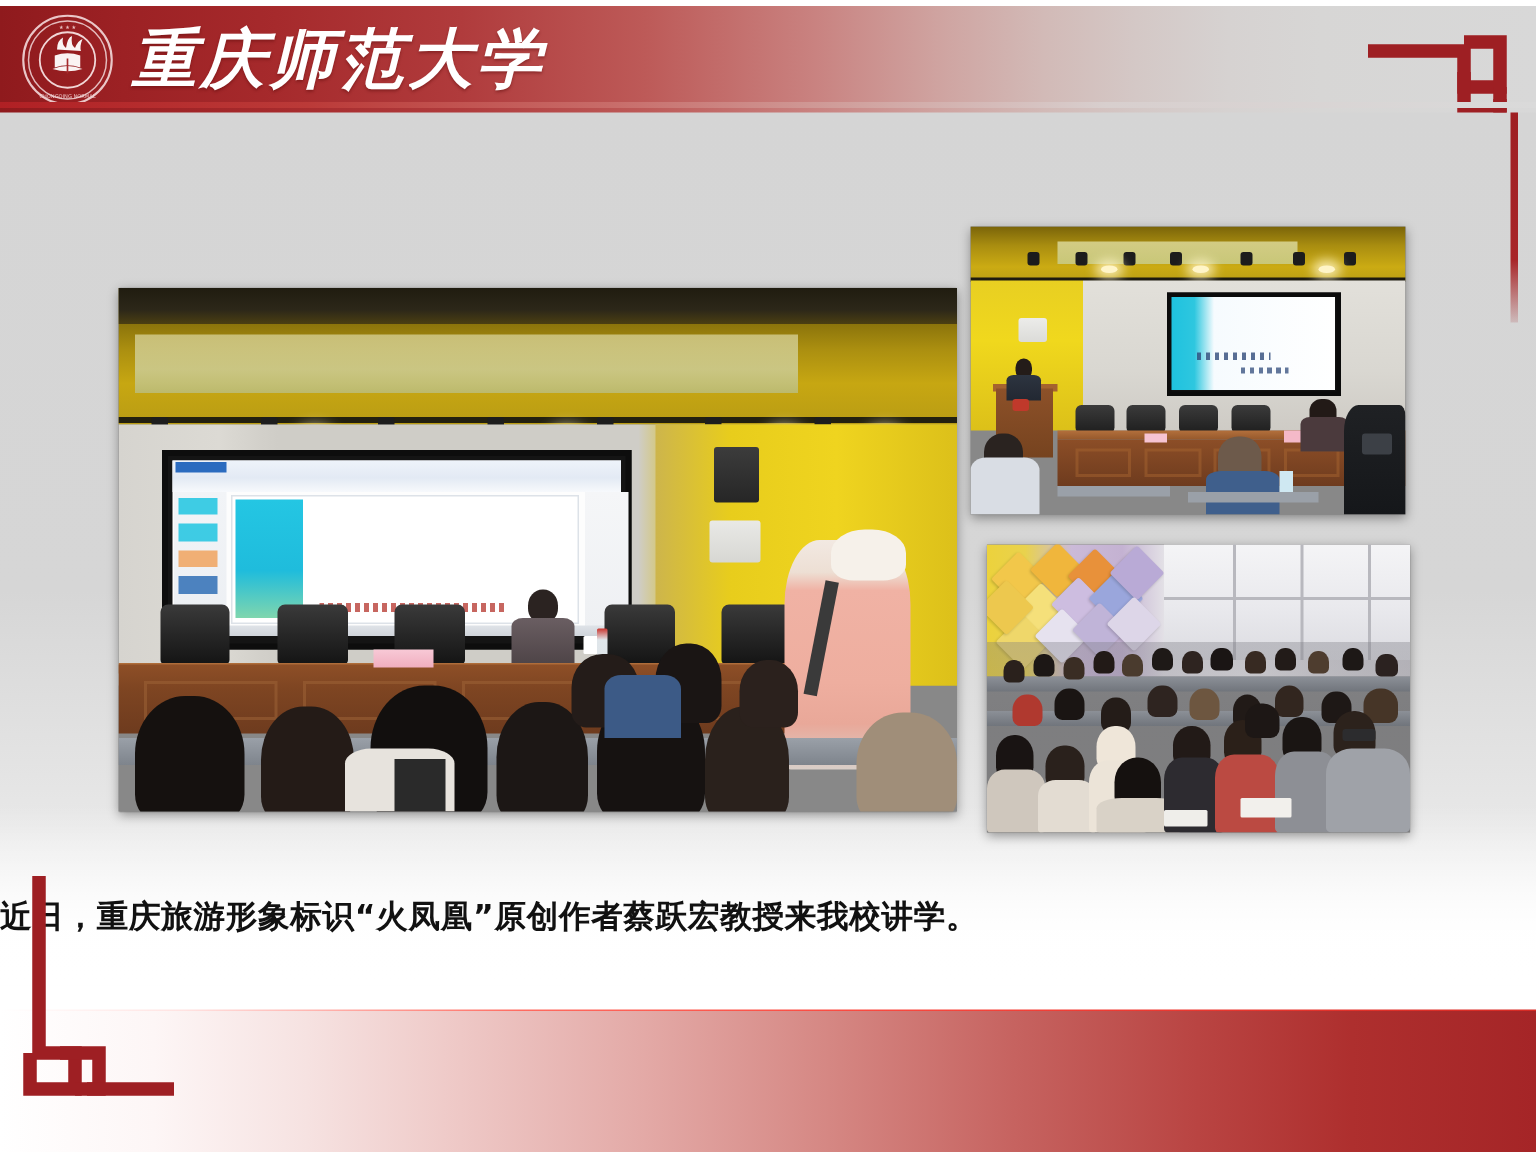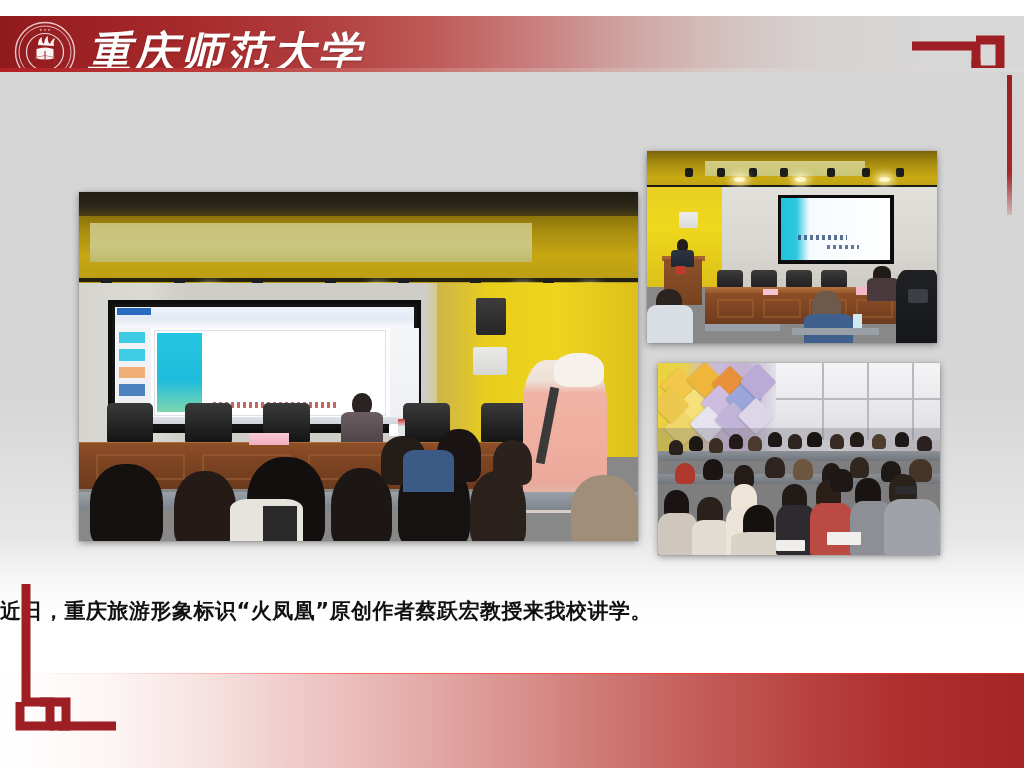--- a/index.html
+++ b/index.html
@@ -18,21 +18,21 @@
     position:absolute; left:0; top:72px; width:1024px; height:585px;
     background:linear-gradient(180deg,#d5d5d5 0%,#d6d6d6 55%,#e8e8e8 82%,#fafafa 96%,#fdfdfd 100%);
   }
   .body-bg::after{
     content:""; position:absolute; left:0; right:0; bottom:0; height:120px;
     background:linear-gradient(180deg,rgba(255,255,255,0) 0%,rgba(255,255,255,.95) 70%,#fff 100%);
   }
 
   
   .header {
-    position:absolute; left:0; top:16px; width:1024px; height:56px;
+    position:absolute; left:0; top:4px; width:1024px; height:71px;
     background:linear-gradient(90deg,
        #8f1a1d 0%, #9c2124 8%, #a62a2c 18%, #b03b3c 30%,
        #bd5a58 42%, #c98280 53%, #cfa3a0 61%, #d2bab7 68%,
        #d4c8c6 74%, #d6d2d1 80%, #d7d6d5 86%, #d8d8d8 100%);
     overflow:hidden;
   }
   .header-underline {
     position:absolute; left:0; top:68px; width:1024px; height:4px;
     background:linear-gradient(90deg,#b02024 0%,#bb3a38 20%,#c86d6a 40%,#d2a9a6 58%,#d8cfce 72%,#dadada 100%);
   }

